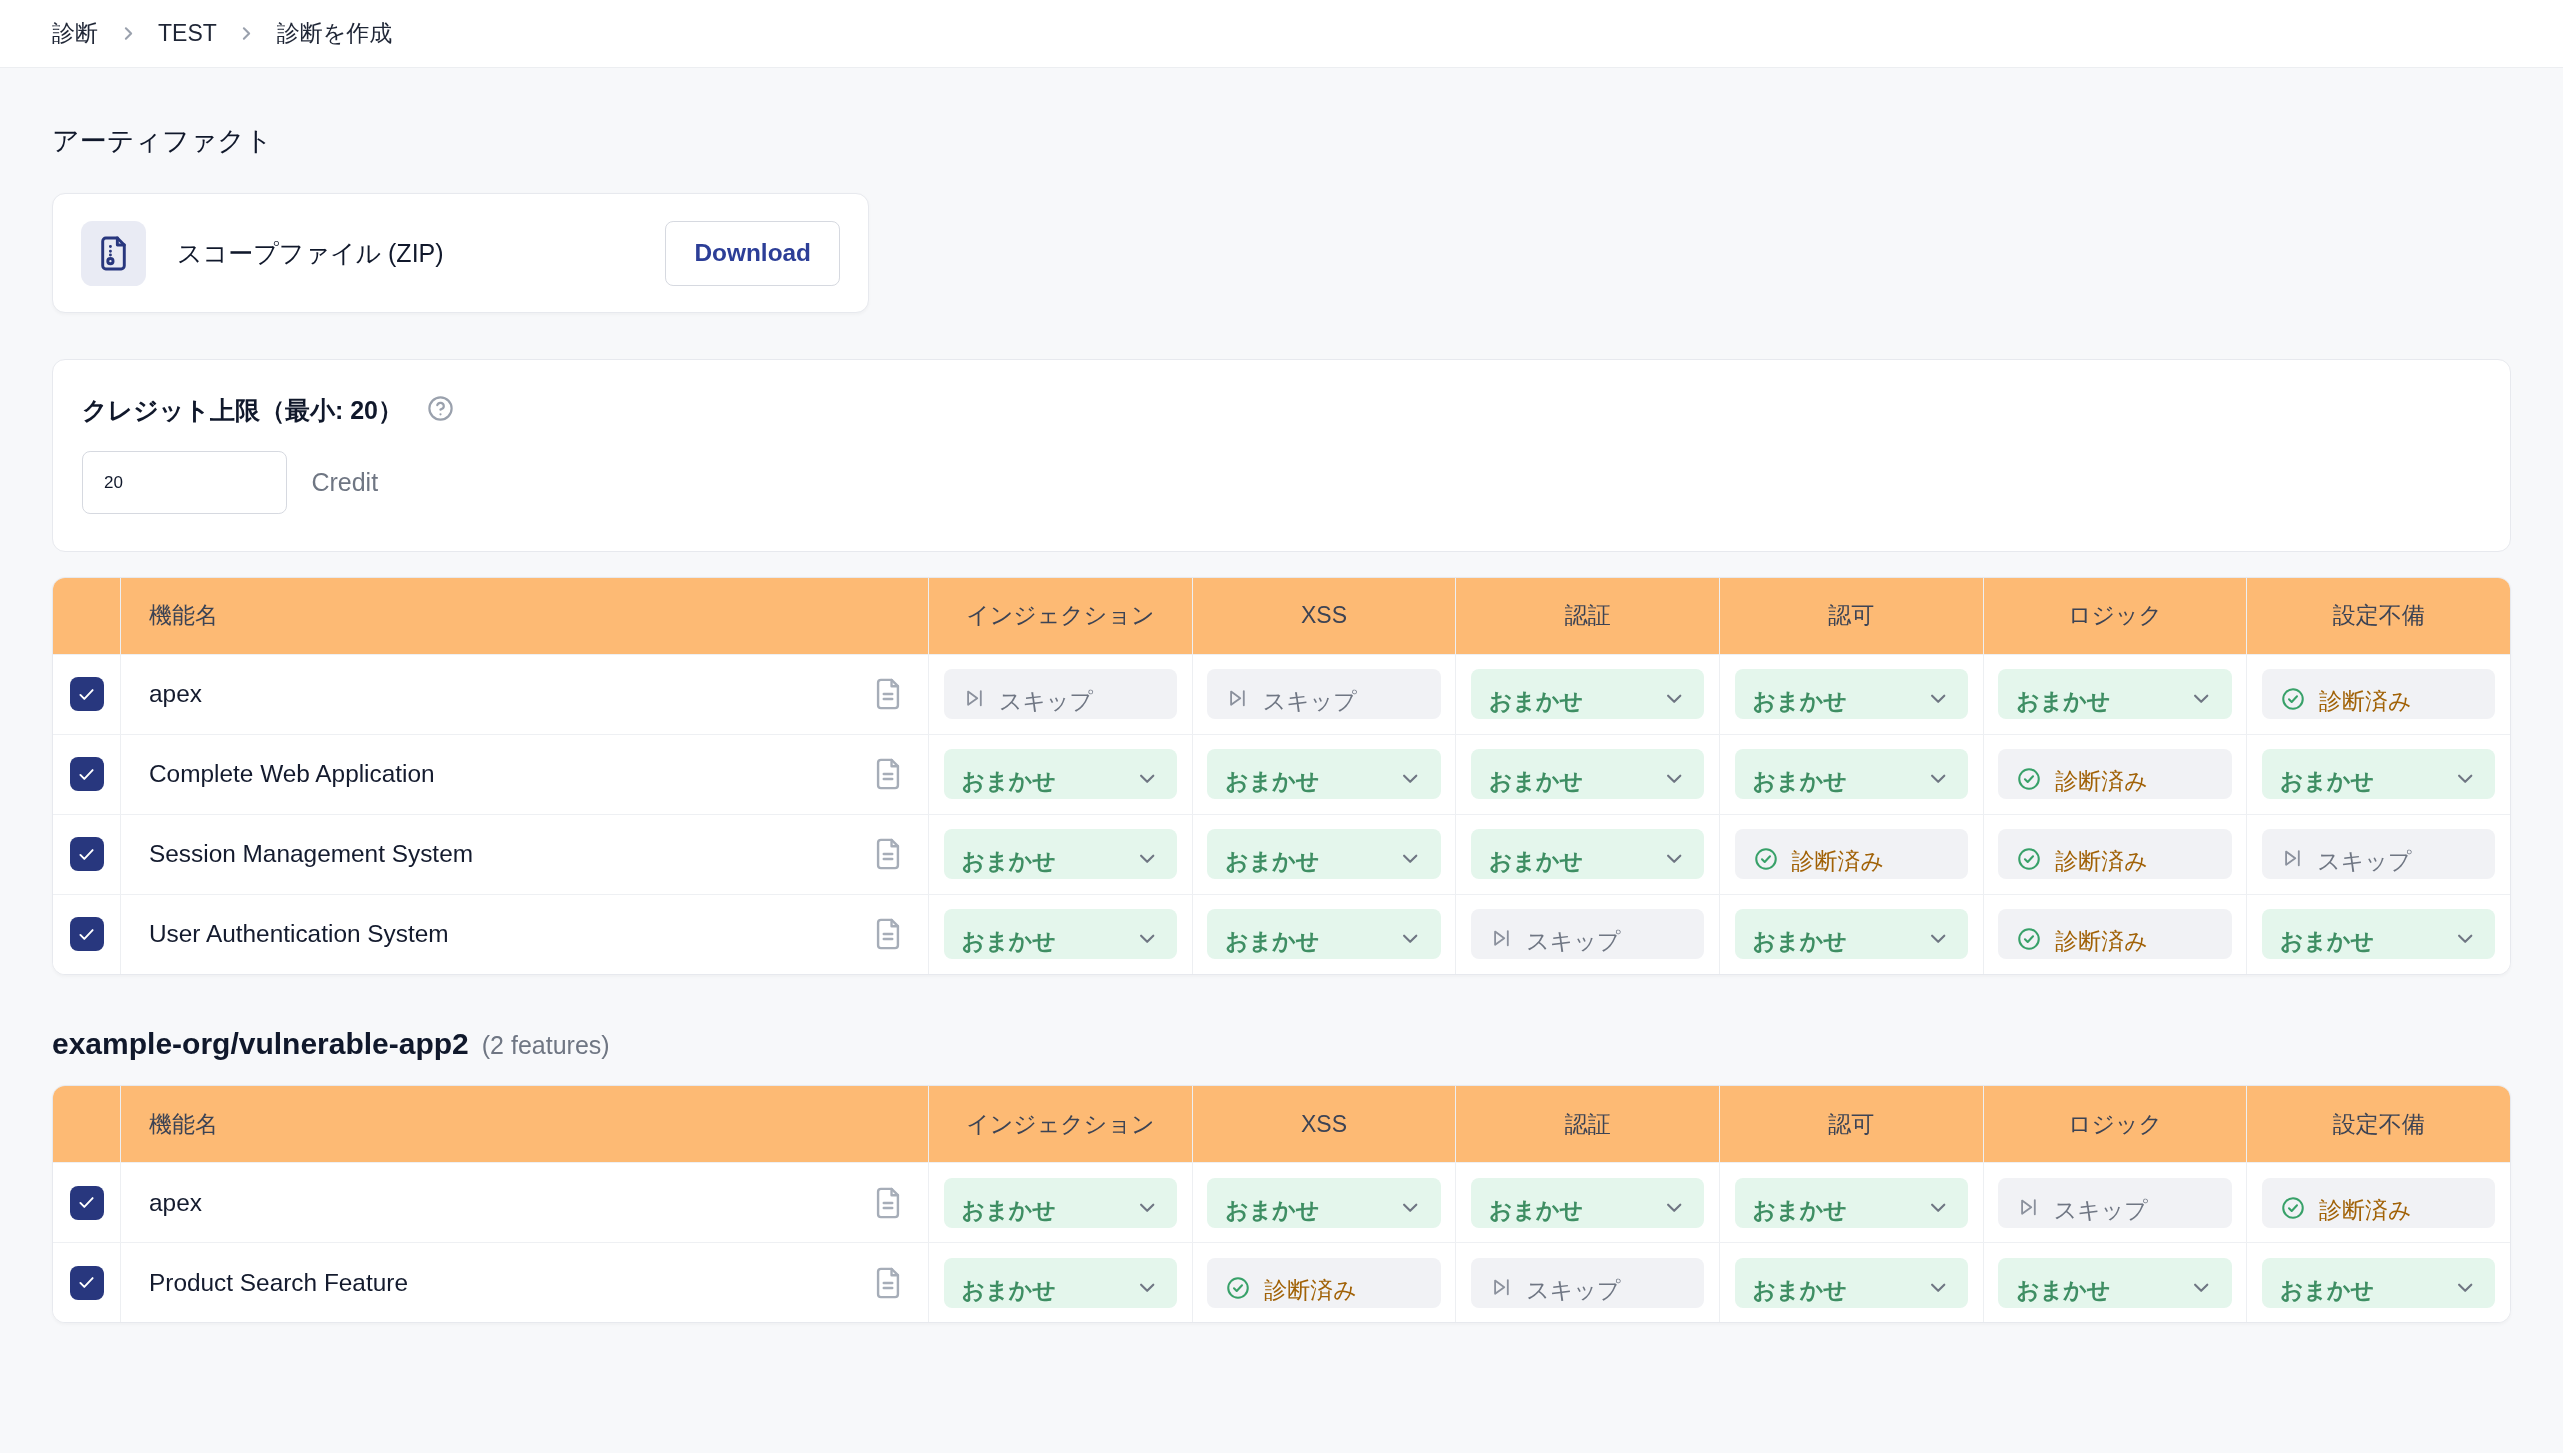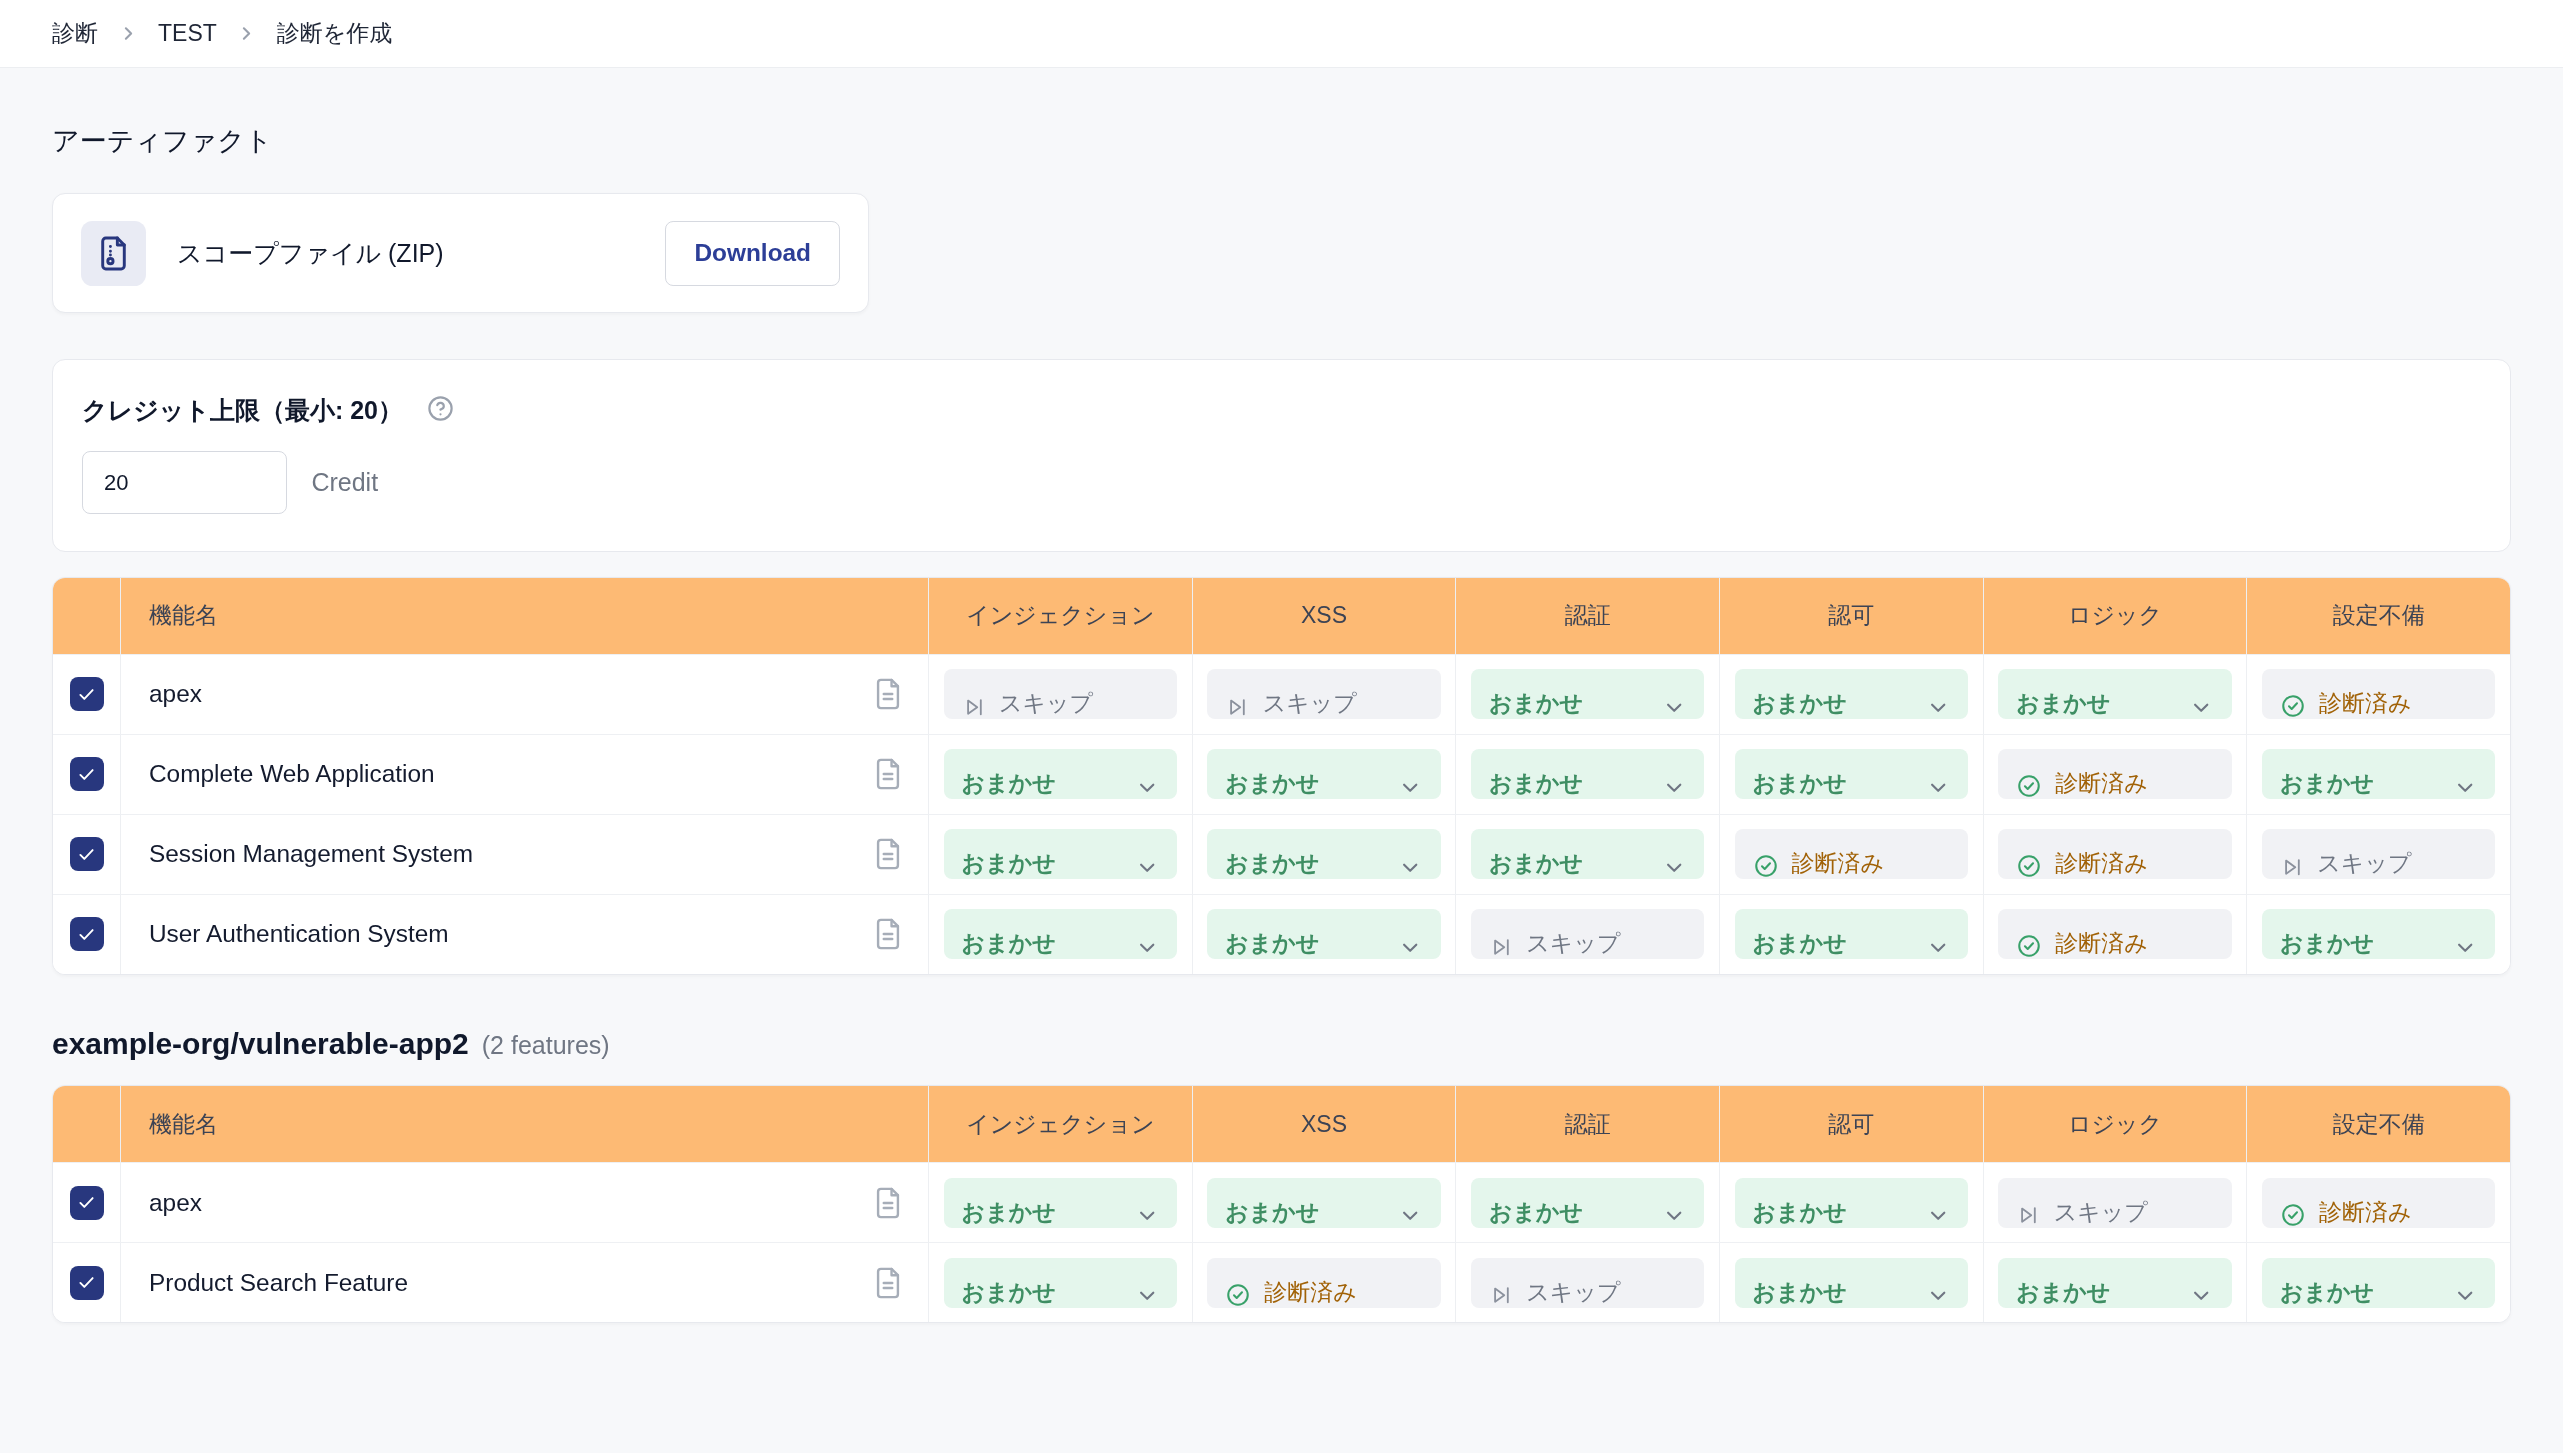--- a/index.html
+++ b/index.html
@@ -47,21 +47,21 @@
   .credit-card {
     margin-top: 46px; background: #fff; border: 1.6px solid #e7e9ee;
     border-radius: 13px; padding: 34px 29px 37px;
   }
   .credit-label-row { display: flex; align-items: flex-start; gap: 23px; }
   .credit-label { font-size: 25px; font-weight: 600; color: #10182b; }
   .help-icon { display: flex; color: #9aa1ad; cursor: pointer; }
   .credit-input-row { margin-top: 24.4px; display: flex; align-items: center; }
   .credit-input {
     width: 205px; height: 63px; border: 1.6px solid #d6d9e0; border-radius: 8.1px;
-    padding: 0 21px; font-size: 22px; color: #10182b; font-family: inherit;
+    padding: 0 21px; font-size: 17px; color: #10182b; font-family: inherit;
     background: #fff; outline: none;
   }
   .credit-unit { margin-left: 24.4px; font-size: 25px; color: #6f7683; }
 
   
   .repo-title { margin-top: 52px; font-size: 30px; font-weight: 700; color: #10182b; }
   .repo-title .feat { font-size: 25px; font-weight: 400; color: #6f7683; margin-left: 13px; }
 
   .ftable {
     margin-top: 24.4px; background: #fff; border: 1.6px solid #e7e9ee;
@@ -82,21 +82,21 @@
   .feature-name { font-size: 24.4px; font-weight: 500; color: #141b2e; }
   .doc-icon { margin-left: auto; display: flex; color: #a6adb8; cursor: pointer; }
 
   .checkbox {
     width: 34px; height: 34px; background: #28377e; border-radius: 8.1px;
     display: flex; align-items: center; justify-content: center; cursor: pointer;
   }
 
   .chip {
     width: 100%; height: 50px; border-radius: 8.1px;
-    display: flex; align-items: flex-end; font-size: 23px; padding: 0 18px;
+    display: flex; align-items: flex-start; font-size: 23px; padding: 17px 18px;
   }
   .chip-select {
     background: #e4f6ec; color: #3e8e63; font-weight: 600;
     justify-content: space-between; cursor: pointer;
   }
   .chip-select .caret { color: #6f7683; display: flex; }
   .chip-skip { background: #f1f2f5; color: #6f7683; gap: 13px; }
   .chip-skip .ic { color: #8b919d; display: flex; }
   .chip-done { background: #f1f2f5; color: #a16207; gap: 13px; }
   .chip-done .ic { color: #38a169; display: flex; }

